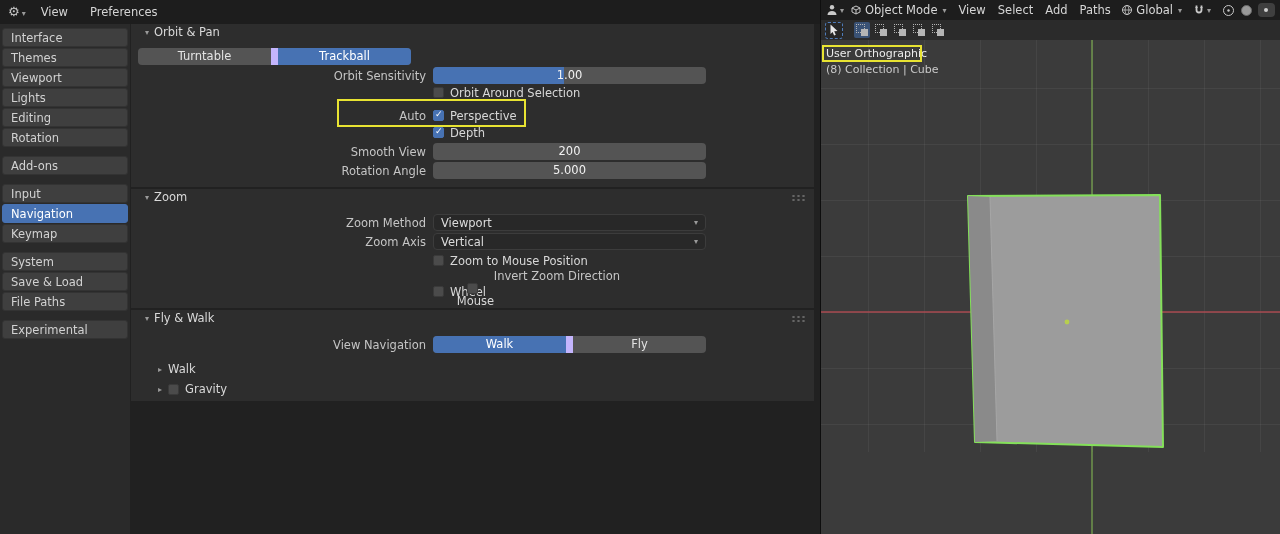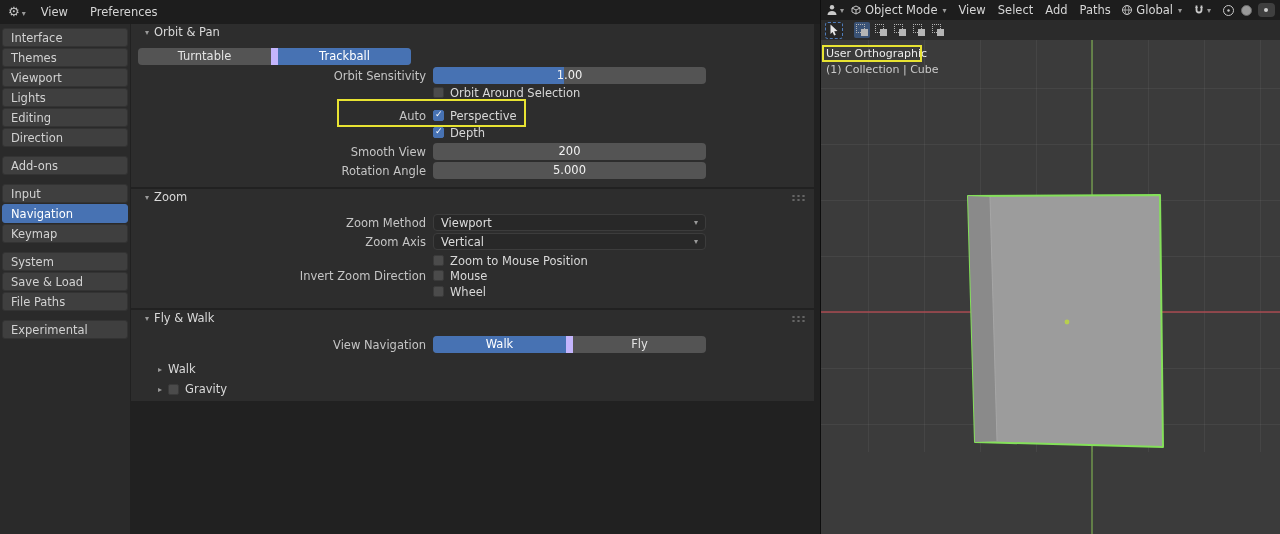--- a/index.html
+++ b/index.html
@@ -115,21 +115,21 @@
       <span class="topbar-menu">View</span>
       <span class="topbar-menu">Preferences</span>
     </div>
 
     <div class="sidebar">
       <div class="side-btn">Interface</div>
       <div class="side-btn">Themes</div>
       <div class="side-btn">Viewport</div>
       <div class="side-btn">Lights</div>
       <div class="side-btn">Editing</div>
-      <div class="side-btn">Direction</div>
+      <div class="side-btn">Rotation</div>
       <div class="side-gap"></div>
       <div class="side-btn">Add-ons</div>
       <div class="side-gap"></div>
       <div class="side-btn">Input</div>
       <div class="side-btn active">Navigation</div>
       <div class="side-btn">Keymap</div>
       <div class="side-gap"></div>
       <div class="side-btn">System</div>
       <div class="side-btn">Save &amp; Load</div>
       <div class="side-btn">File Paths</div>
@@ -207,21 +207,21 @@
               <span class="gap7"></span>
             <div class="widget dd">
               <span class="dd-label">Vertical</span>
               <span class="tri">▾</span>
             </div>
           </div>
           <div class="row small indent" style="margin-top:4px;">
             <span class="cb"></span>
             <span class="cb-label">Zoom to Mouse Position</span>
           </div>
-          <div class="row small" style="">
+          <div class="row small" style="flex-direction:column;">
             <span class="lbl">Invert Zoom Direction</span>
               <span class="gap7"></span>
             <span class="cb"></span>
             <span class="cb-label">Mouse</span>
           </div>
           <div class="row small indent" style="margin-top:3px;">
             <span class="cb"></span>
             <span class="cb-label">Wheel</span>
           </div>
         </div>
@@ -334,21 +334,21 @@
 
         <g>
           <polygon points="147,156 339,155 342,407 154,402" fill="#9c9c9c" stroke="#84e05a" stroke-width="2" stroke-linejoin="round"></polygon>
           <polygon points="147,156 169,157 176,401 154,402" fill="#8a8a8a"></polygon>
           <line x1="169" y1="157" x2="176" y2="401" stroke="#a6a6a6" stroke-width="1"></line>
           <circle cx="246" cy="282" r="2.4" fill="#b7cf4e"></circle>
         </g>
       </svg>
       <div class="vp-overlay">
         <div class="vp-view-name">User Orthographic</div>
-        <div class="vp-context">(1) Collection | Cube</div>
+        <div class="vp-context">(8) Collection | Cube</div>
       </div>
     </div>
   </div>
 
   <div class="annot" id="ann-auto-persp"></div>
   <div class="annot" id="ann-user-ortho"></div>
 
 </div>
 
 </body></html>

